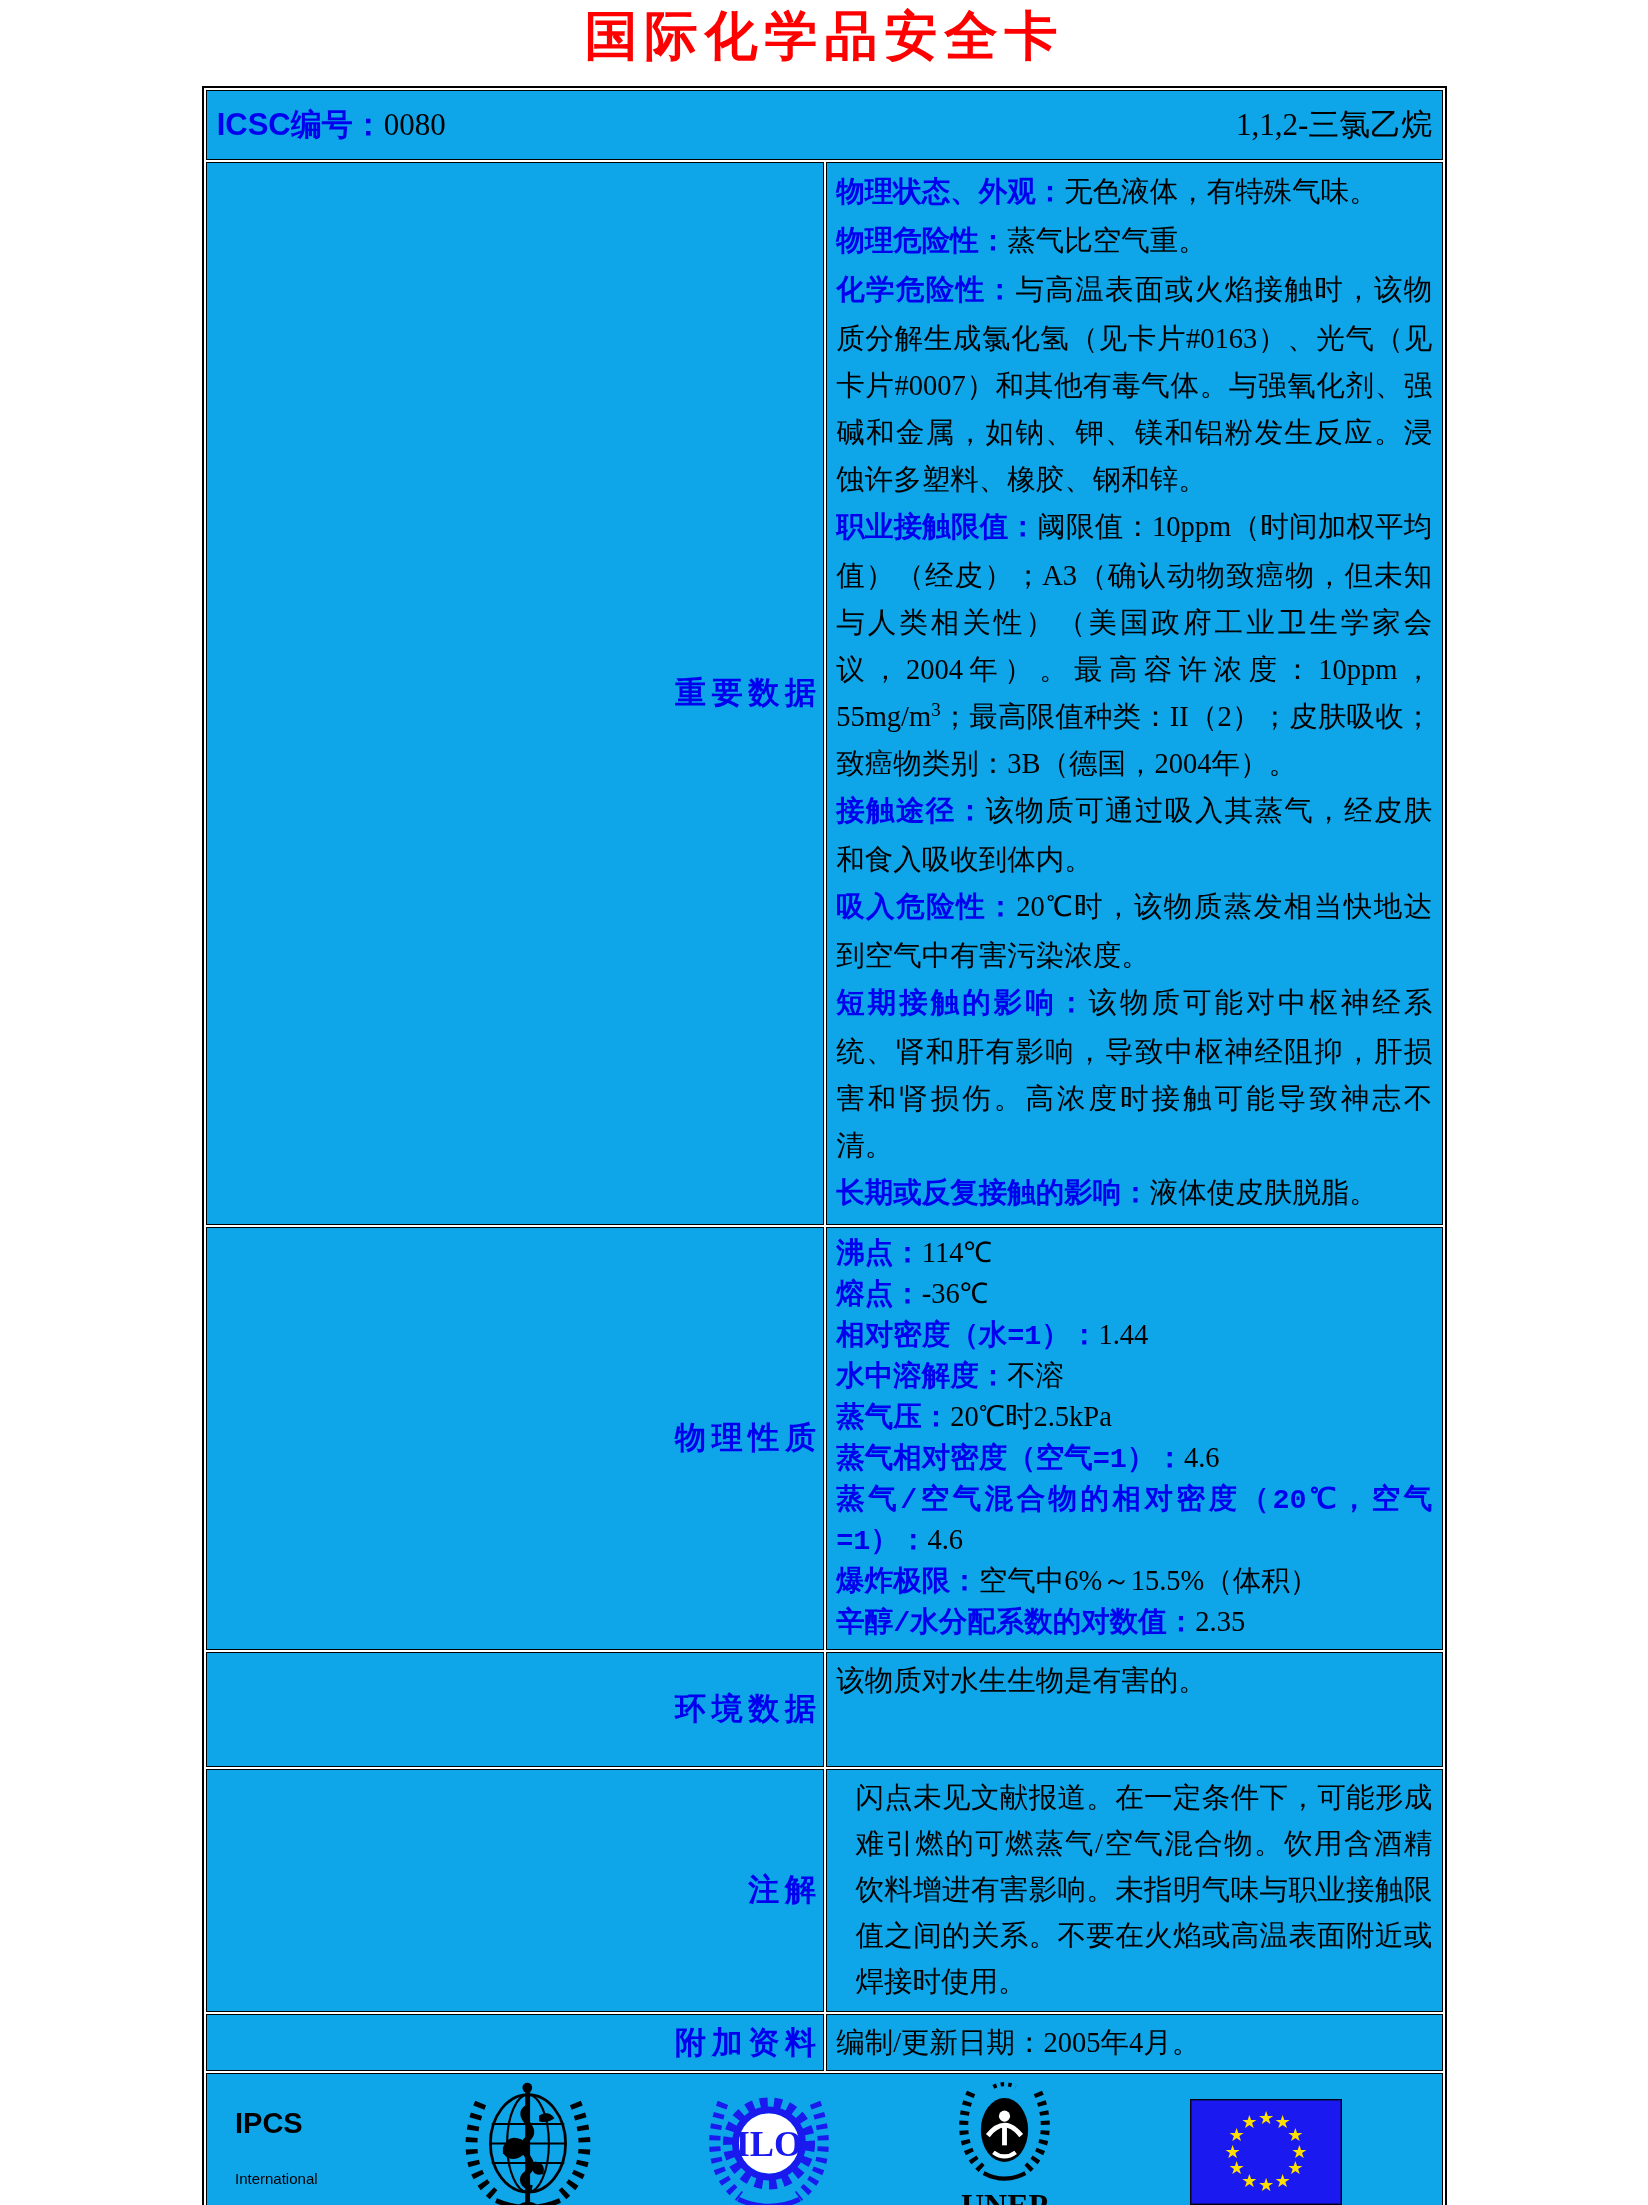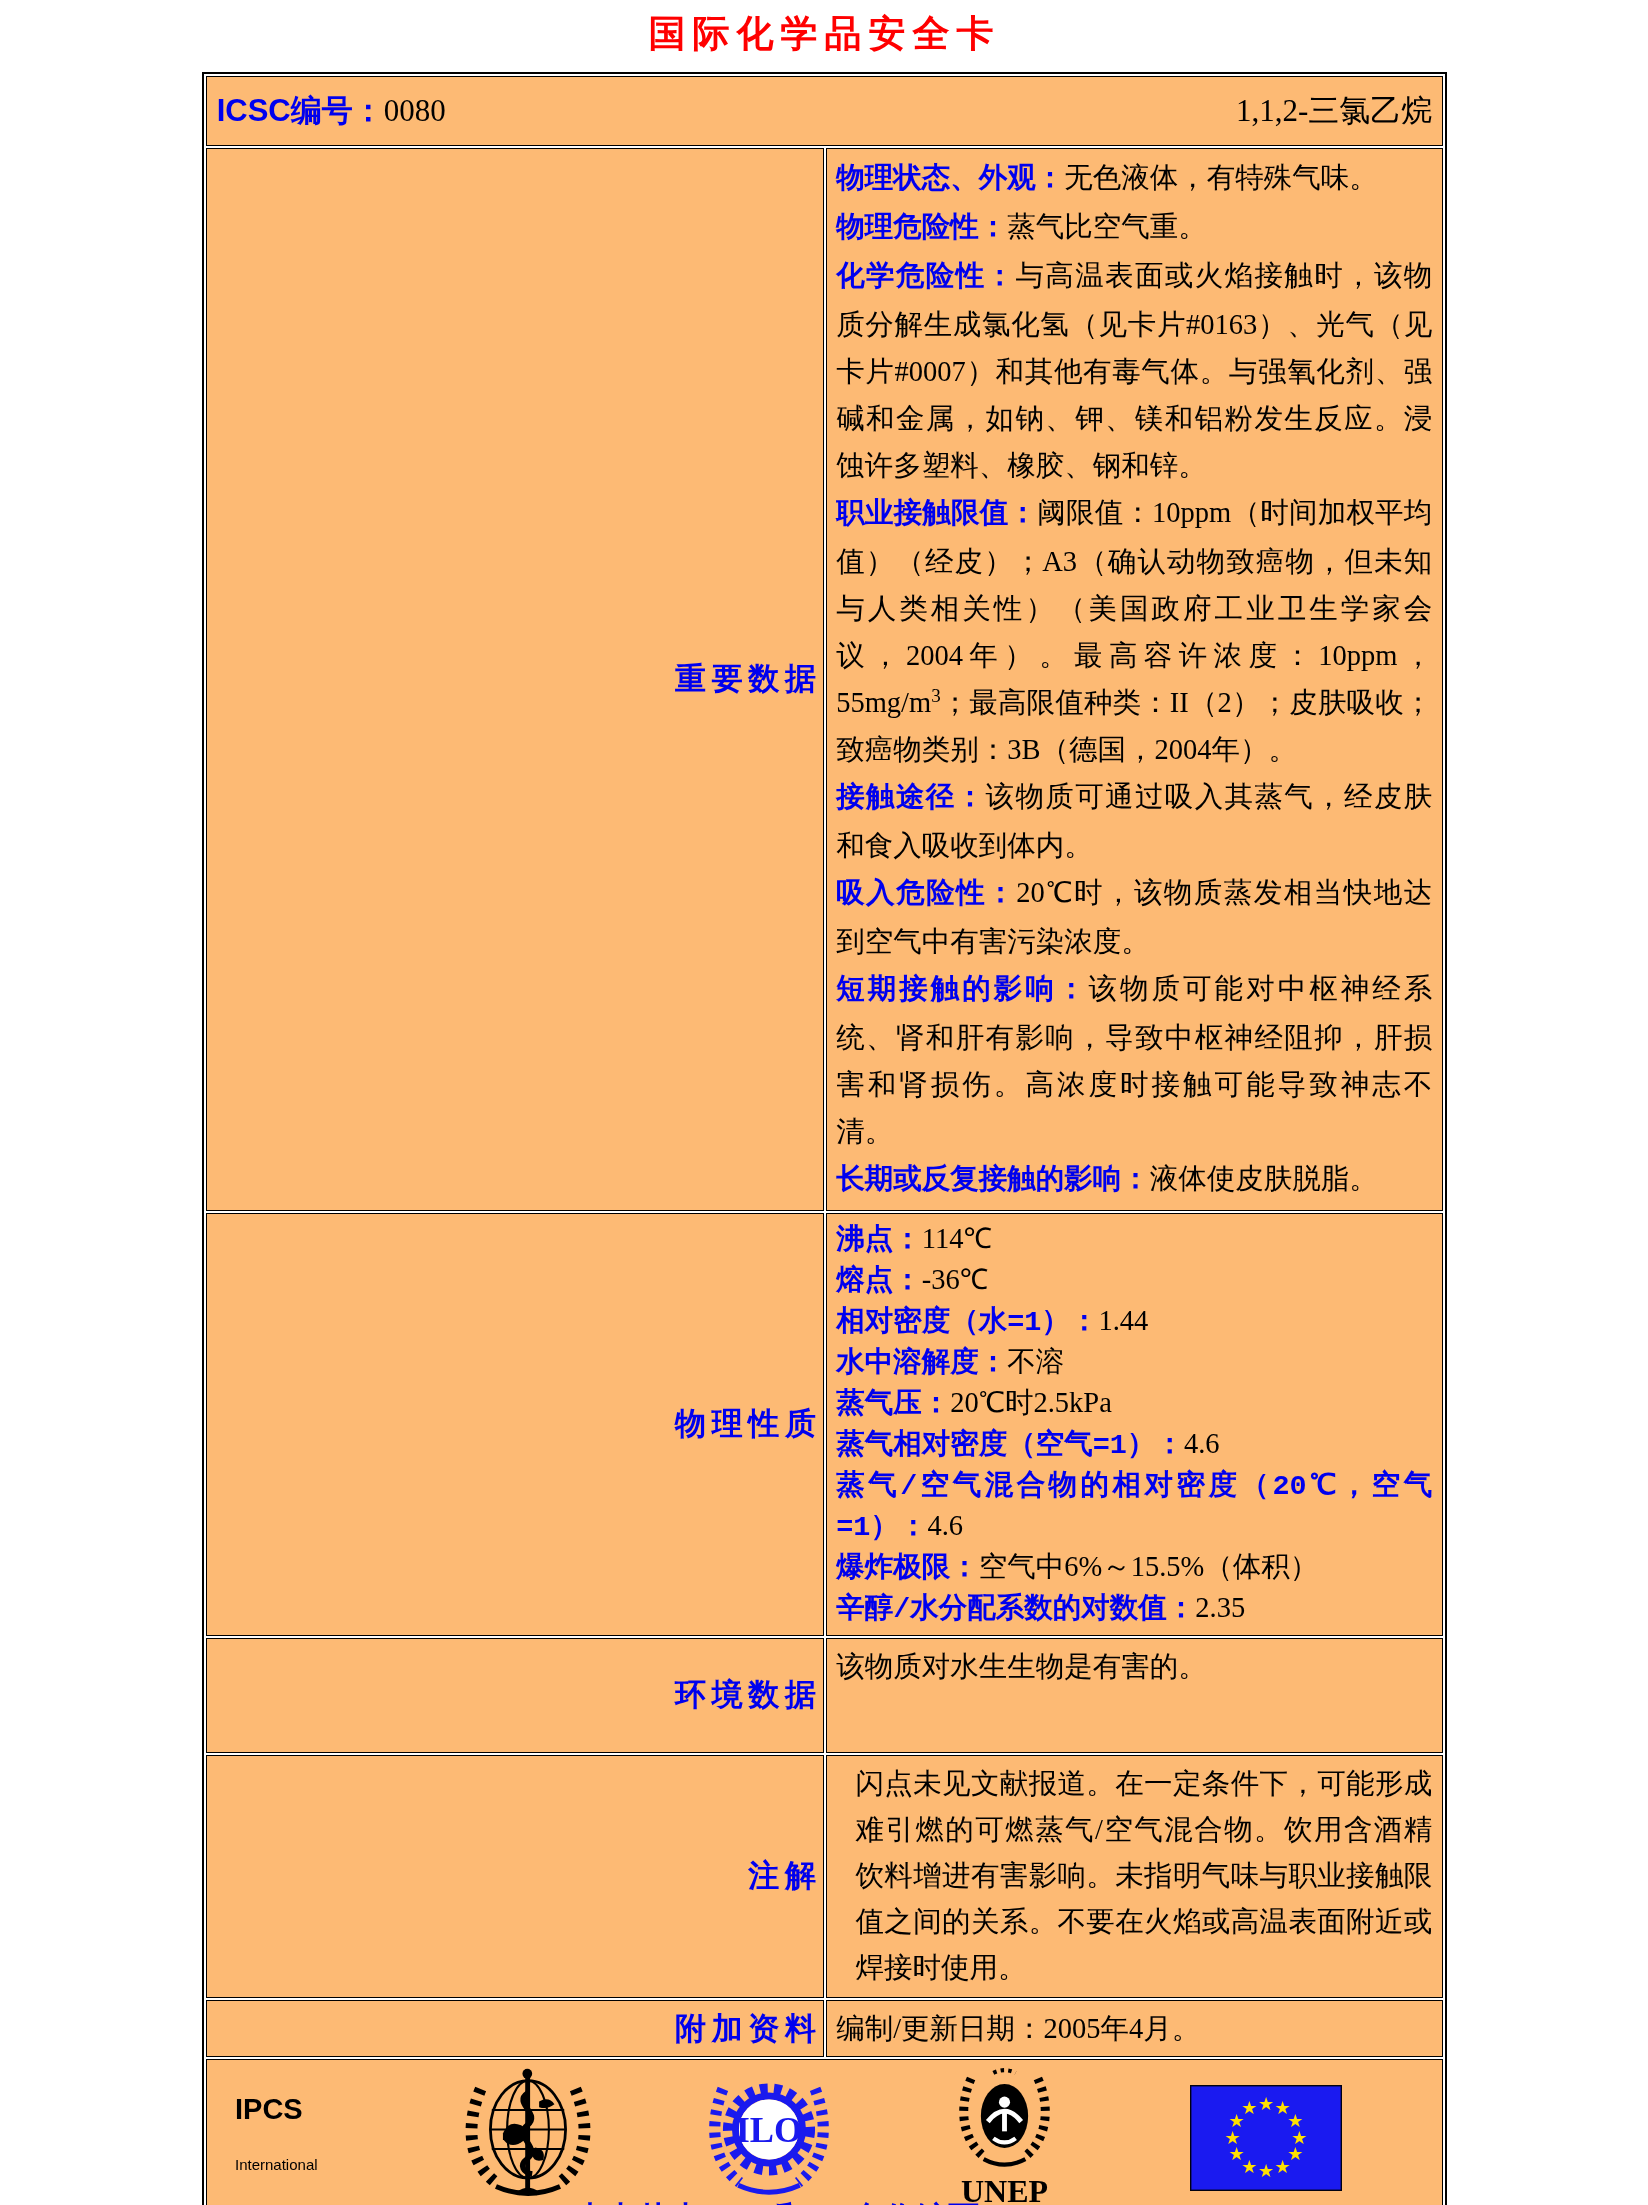--- a/index.html
+++ b/index.html
@@ -8,37 +8,37 @@
     width: 1649px; height: 2205px;
     font-family: "Liberation Serif", serif;
     color: #000000;
   }
   .page { width: 1649px; height: 2205px; position: relative; }
 
   .doc-title {
     text-align: center;
     color: #ff0000;
     font-weight: bold;
-    font-size: 37px;
+    font-size: 53px;
     letter-spacing: 7px;
-    padding-top: 9px;
+    padding-top: 1px;
     margin: 0 0 12.5px 0;
     font-family: "Liberation Serif", serif;
   }
 
   table.card {
     width: 1245px;
     margin: 0 auto;
     border: 2.8px solid #000;
     border-collapse: separate;
     border-spacing: 2.1px;
     background: #fff;
     table-layout: fixed;
   }
-  td { border: 1.4px solid #000; box-sizing: border-box; background: #fdba74; }
+  td { border: 1.4px solid #000; box-sizing: border-box; background: #0ea5e9; }
 
   td.rowlabel {
     width: 170px;
     text-align: right;
     vertical-align: middle;
     color: #0000ee;
     font-weight: bold;
     font-family: "Liberation Sans", sans-serif;
     font-size: 31px;
     letter-spacing: 5.6px;

